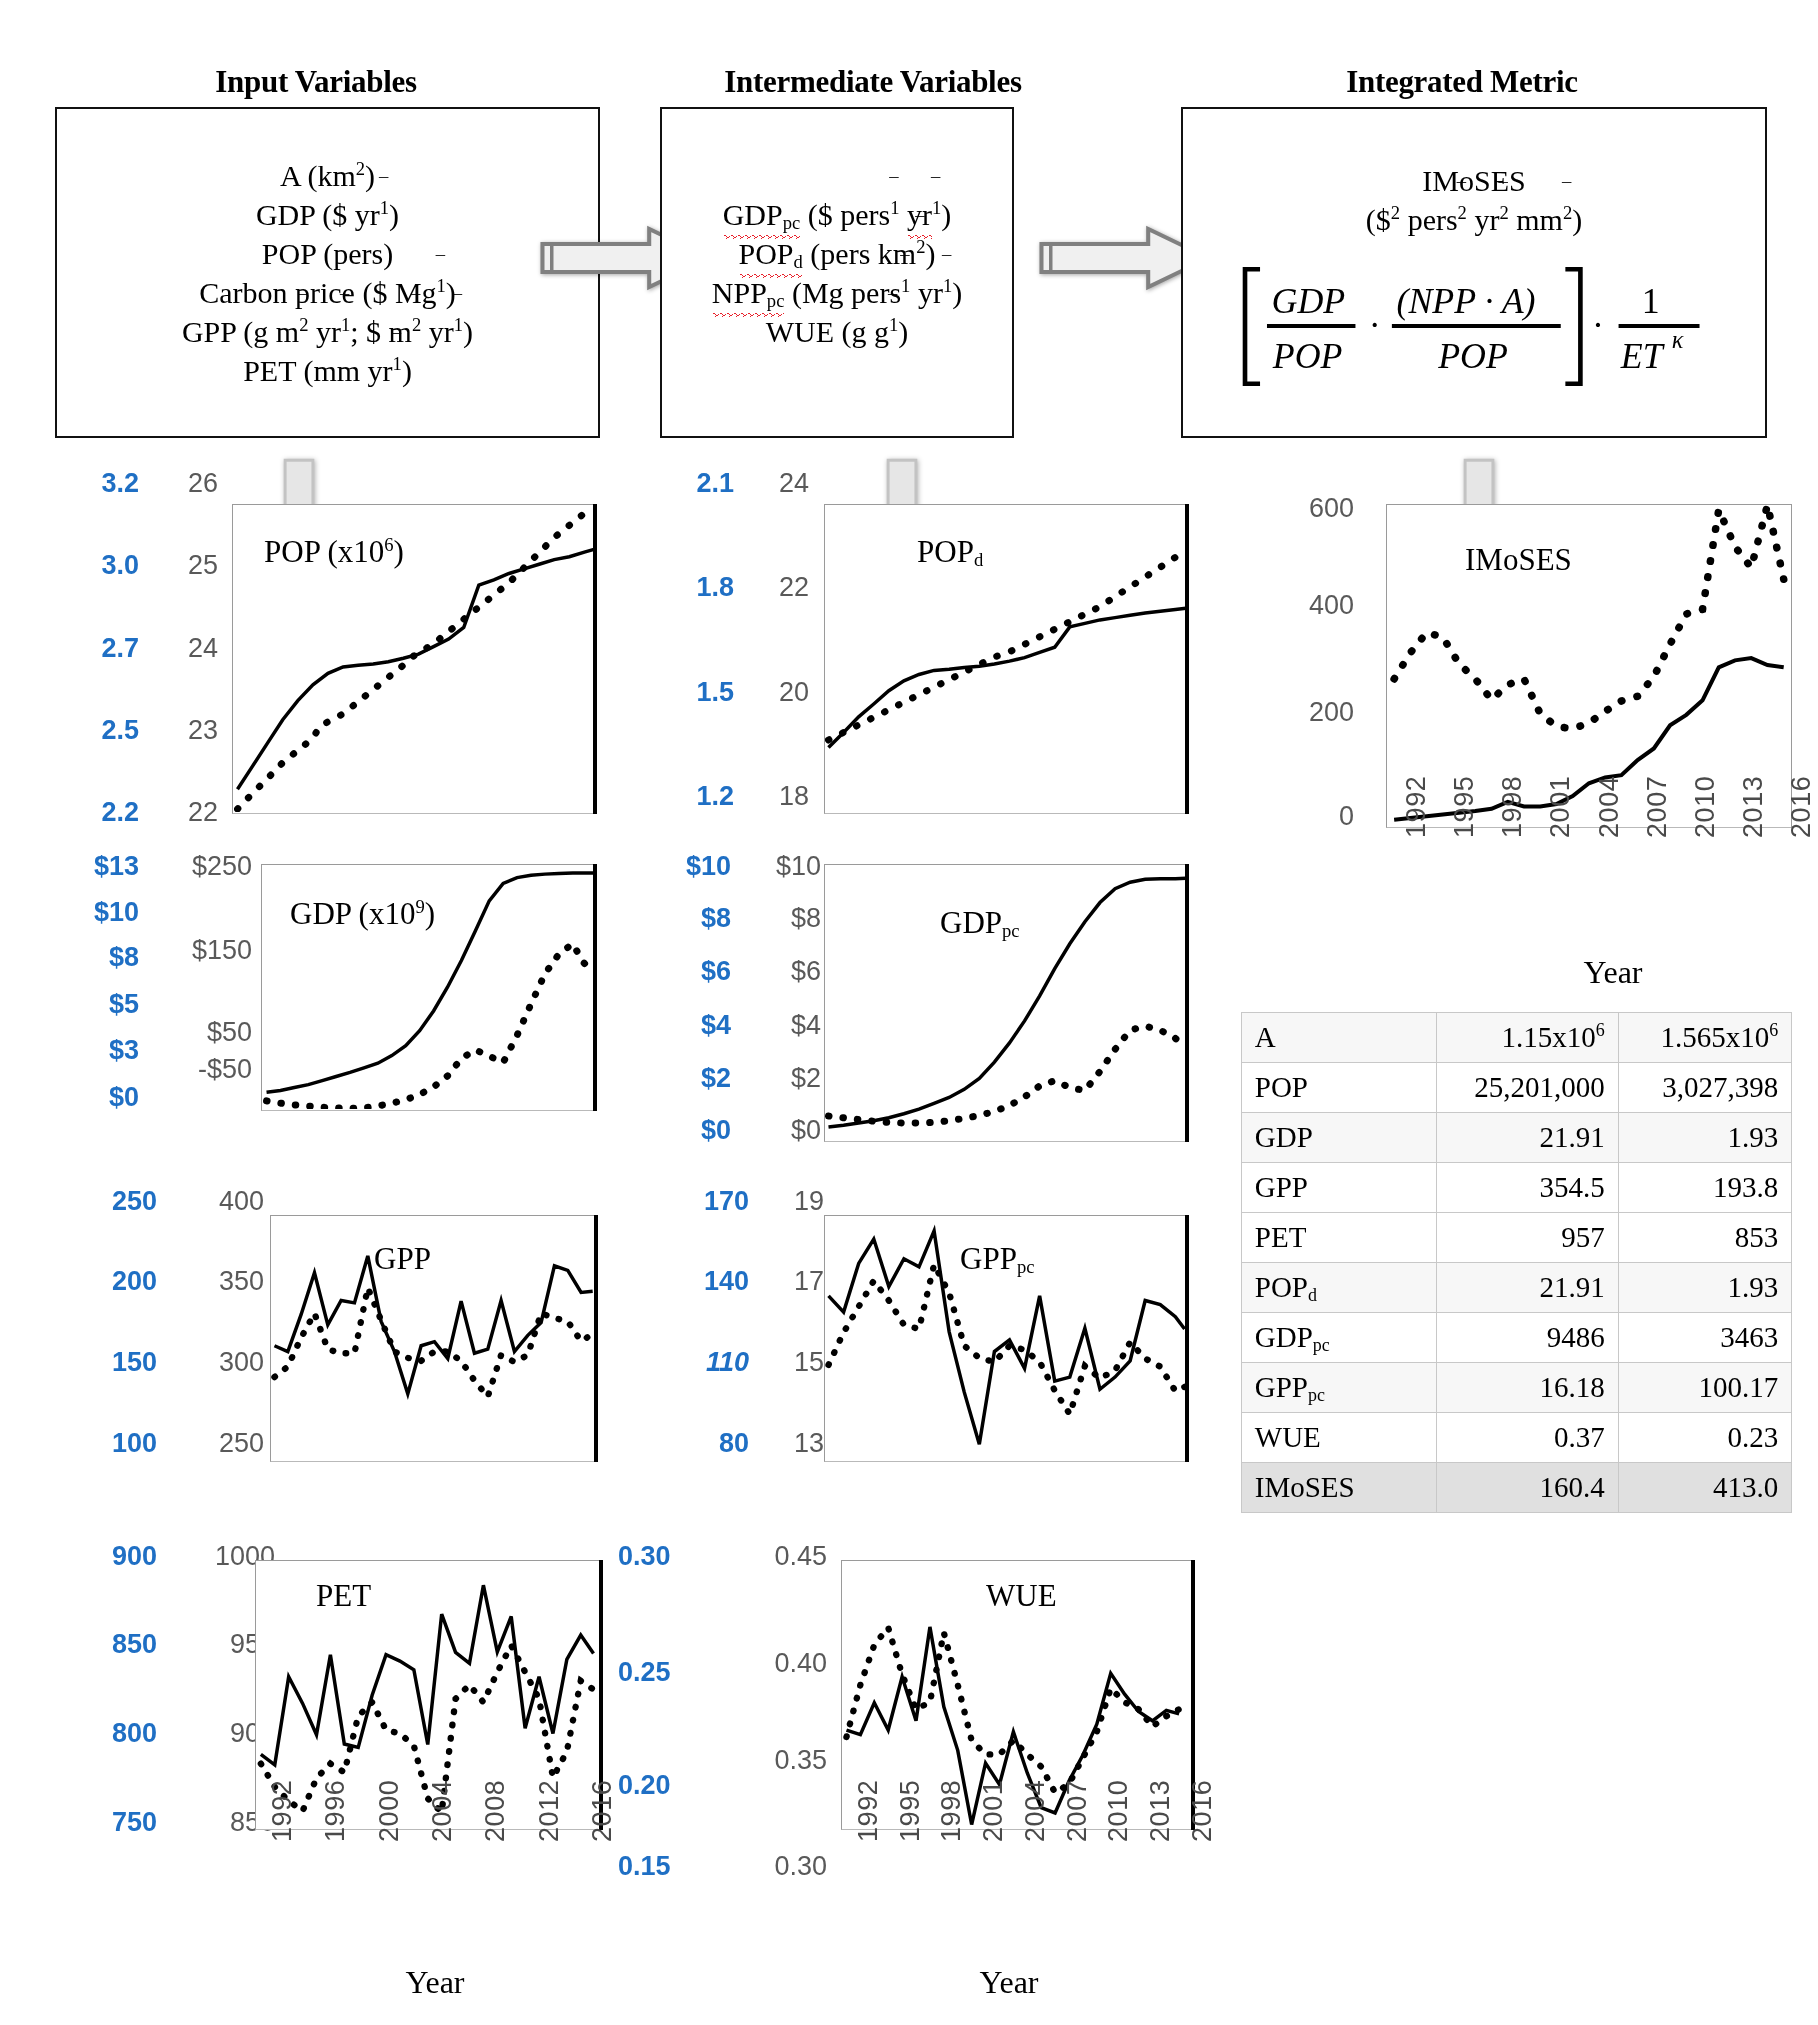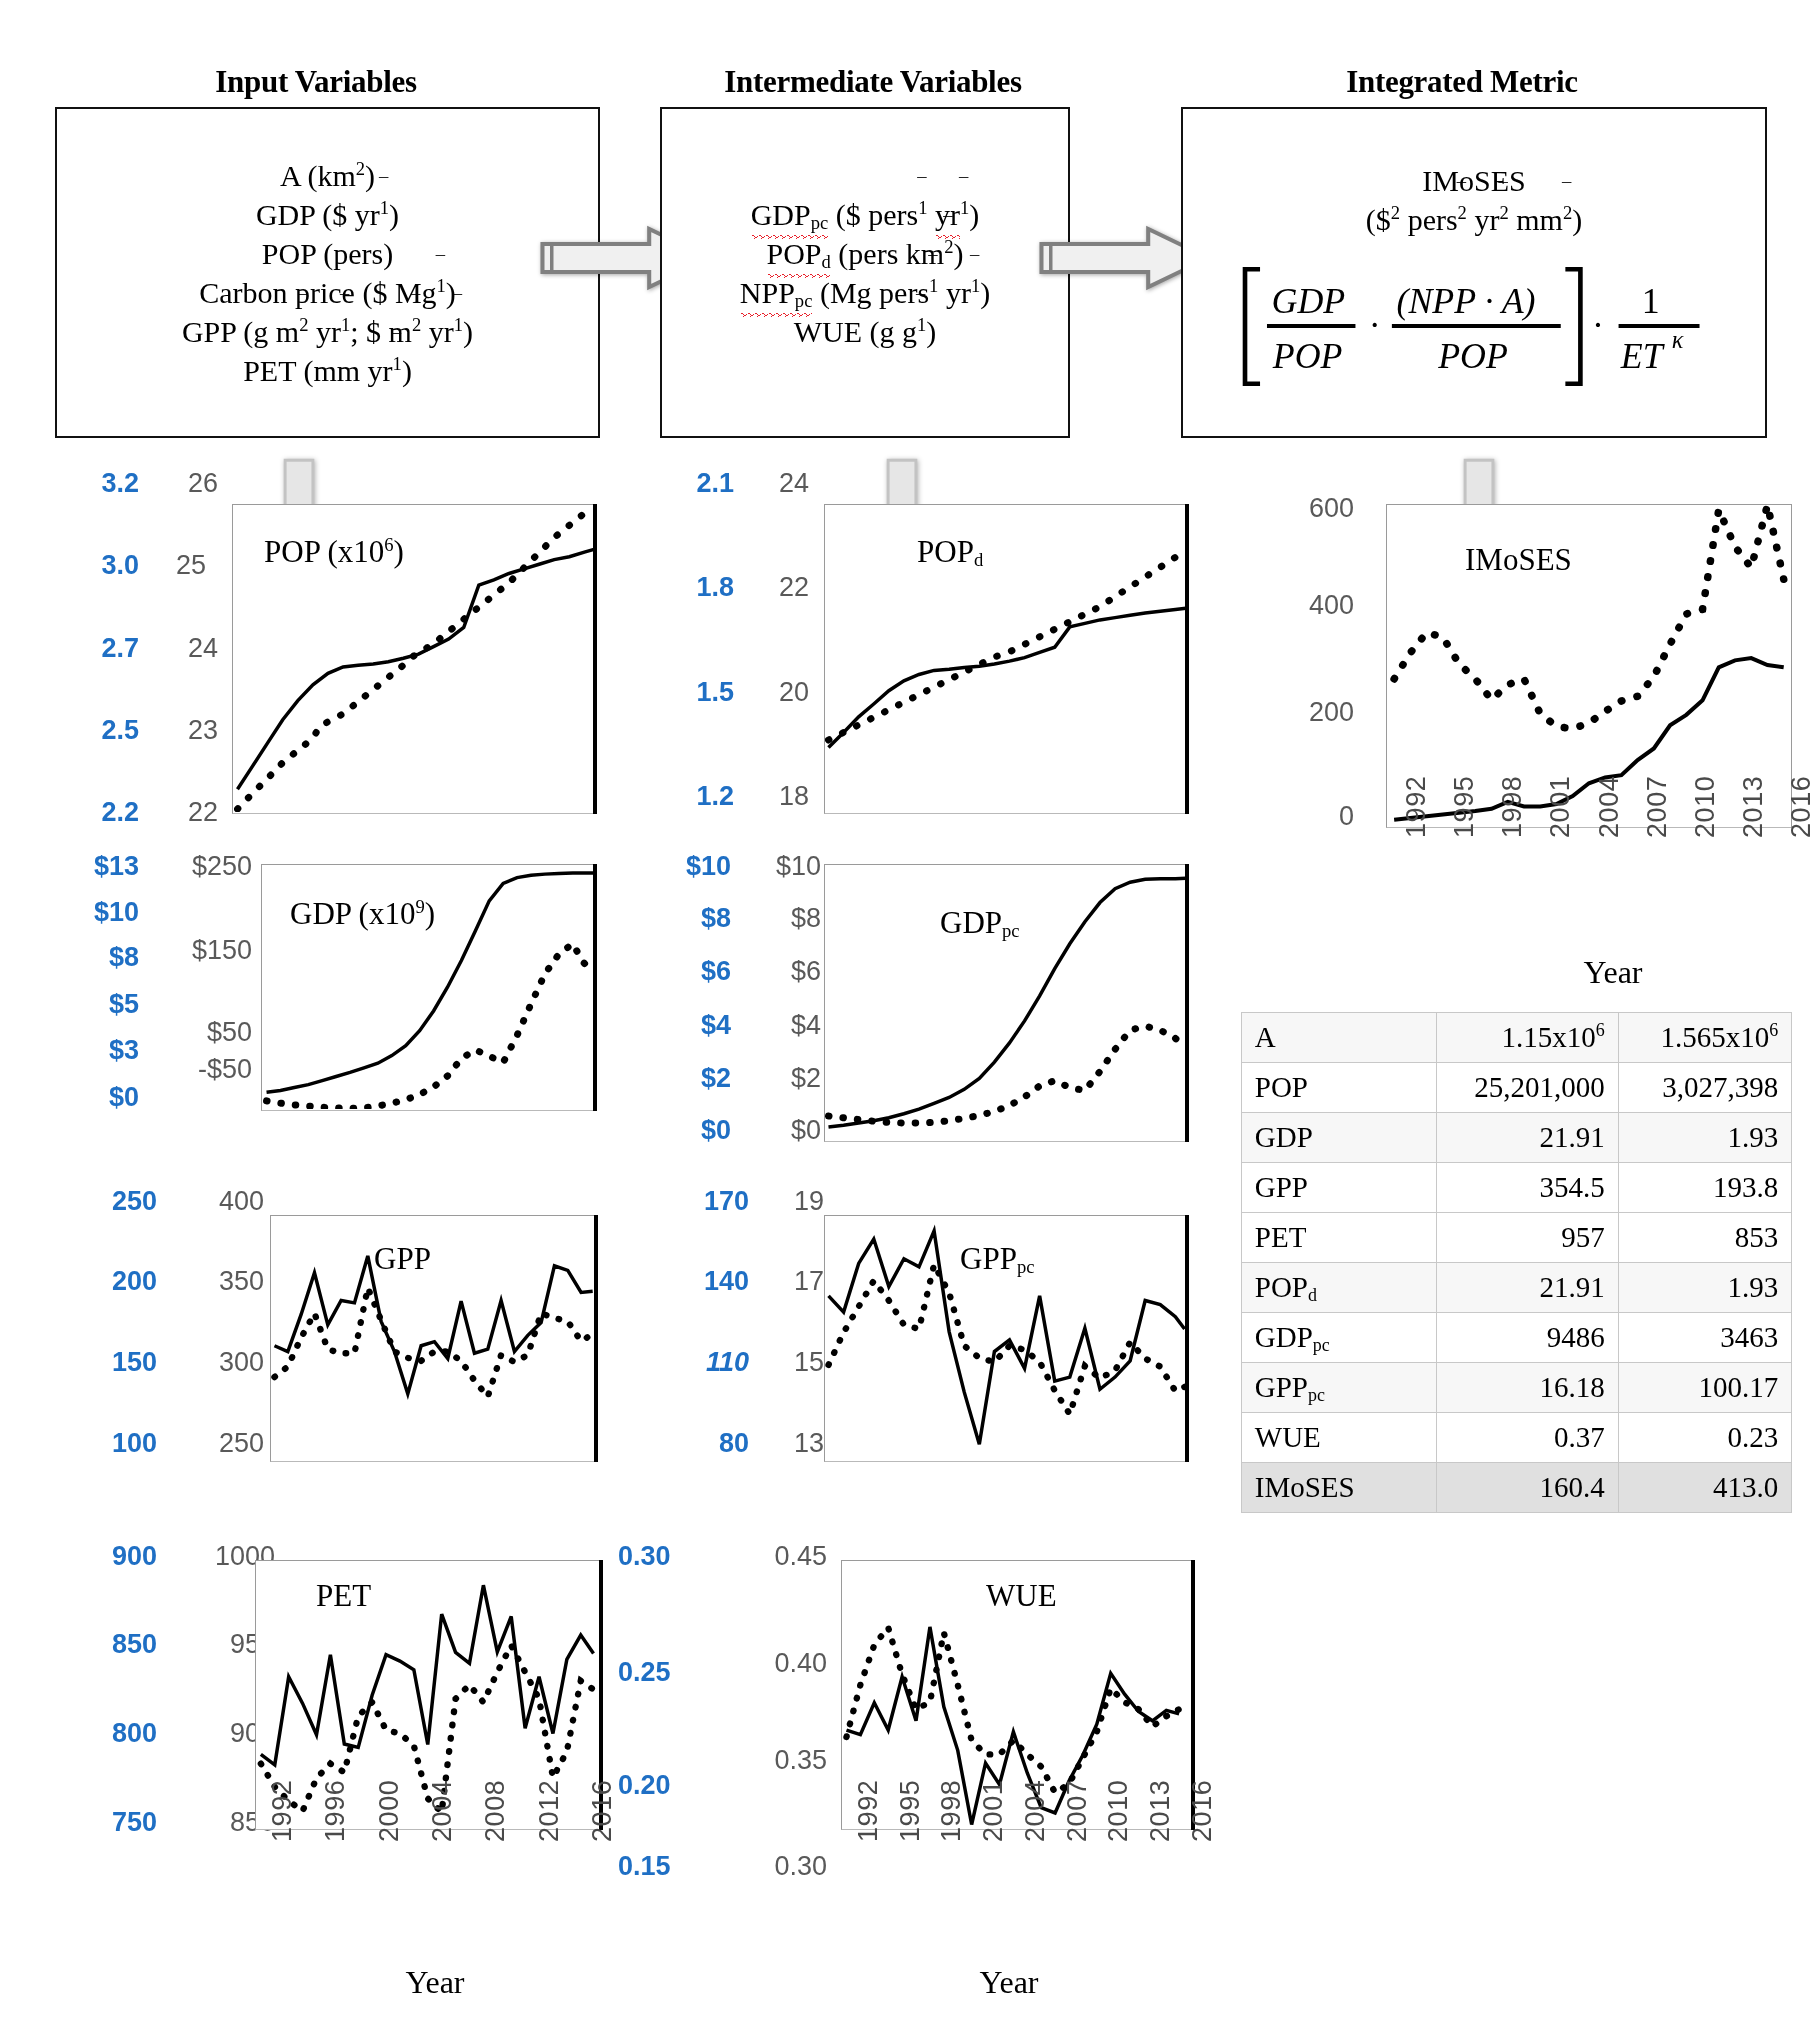--- a/index.html
+++ b/index.html
@@ -73,21 +73,21 @@
   <div class="flowline">PET (mm yr<sup class="neg">1</sup>)</div>
 </div>
 
 <svg class="abs harrow" style="left:539px;top:223px;" width="174" height="70" viewBox="0 0 300 120">
   <polygon points="6,36 190,36 190,10 294,60 190,110 190,84 6,84" fill="#f0f0f0" stroke="#808080" stroke-width="7"></polygon>
   <line x1="22" y1="36" x2="22" y2="84" stroke="#808080" stroke-width="6"></line>
 </svg>
 
 <div class="abs box-title" style="left:644px;top:64px;width:458px;">Intermediate Variables</div>
 
-<div class="abs flowbox" style="left:660px;top:107px;width:410px;height:331px;">
+<div class="abs flowbox" style="left:660px;top:107px;width:354px;height:331px;">
   <div class="flowline"><span class="sq-red">GDP<sub>pc</sub></span> ($ pers<sup class="neg">1</sup> <span class="sq-red">yr</span><sup class="neg">1</sup>)</div>
   <div class="flowline"><span class="sq-red">POP<sub>d</sub></span> (pers km<sup class="neg">2</sup>)</div>
   <div class="flowline"><span class="sq-red">NPP<sub>pc</sub></span> (Mg pers<sup class="neg">1</sup> yr<sup class="neg">1</sup>)</div>
   <div class="flowline">WUE (g g<sup class="neg">1</sup>)</div>
 </div>
 
 <svg class="abs harrow" style="left:1038px;top:223px;" width="174" height="70" viewBox="0 0 300 120">
   <polygon points="6,36 190,36 190,10 294,60 190,110 190,84 6,84" fill="#f0f0f0" stroke="#808080" stroke-width="7"></polygon>
   <line x1="22" y1="36" x2="22" y2="84" stroke="#808080" stroke-width="6"></line>
 </svg>
@@ -134,21 +134,21 @@
   <polygon points="36,4 84,4 84,100 112,100 60,172 8,100 36,100" fill="#e6e6e6" stroke="#c3c3c3" stroke-width="5"></polygon>
 </svg>
 
 <div class="ytick blue" style="left:75px;top:470px;width:64px;">3.2</div>
 <div class="ytick blue" style="left:75px;top:552px;width:64px;">3.0</div>
 <div class="ytick blue" style="left:75px;top:635px;width:64px;">2.7</div>
 <div class="ytick blue" style="left:75px;top:717px;width:64px;">2.5</div>
 <div class="ytick blue" style="left:75px;top:799px;width:64px;">2.2</div>
 
 <div class="ytick gray" style="left:154px;top:470px;width:64px;">26</div>
-<div class="ytick gray" style="left:142px;top:552px;width:64px;">25</div>
+<div class="ytick gray" style="left:154px;top:552px;width:64px;">25</div>
 <div class="ytick gray" style="left:154px;top:635px;width:64px;">24</div>
 <div class="ytick gray" style="left:154px;top:717px;width:64px;">23</div>
 <div class="ytick gray" style="left:154px;top:799px;width:64px;">22</div>
 
 <div class="chart-frame" style="left:232px;top:504px;width:365px;height:310px;"></div>
 <div class="chart-right-axis" style="left:232px;top:504px;width:365px;height:310px;"></div>
 <div class="chart-label" style="left:264px;top:534px;">POP (x10<sup>6</sup>)</div>
 <svg class="abs" style="left:234px;top:505px;" width="362" height="307" viewBox="0 0 624 529">
   <polyline fill="none" stroke="#000" stroke-width="6" points="6,490 32,450 58,410 84,370 110,337 136,310 162,290 188,279 214,276 240,274 266,270 292,264 318,257 344,244 370,231 396,211 422,138 448,129 474,118 500,110 526,102 552,94 578,89 604,81 622,76"></polyline>
   <polyline fill="none" stroke="#000" stroke-width="12" stroke-dasharray="1 26" stroke-linecap="round" points="6,524 32,497 58,471 84,444 110,423 136,402 148,381 188,360 214,339 240,318 266,297 292,276 310,260 344,239 370,218 396,197 422,176 448,155 474,134 500,108 526,82 552,56 578,35 604,14 618,0"></polyline>

